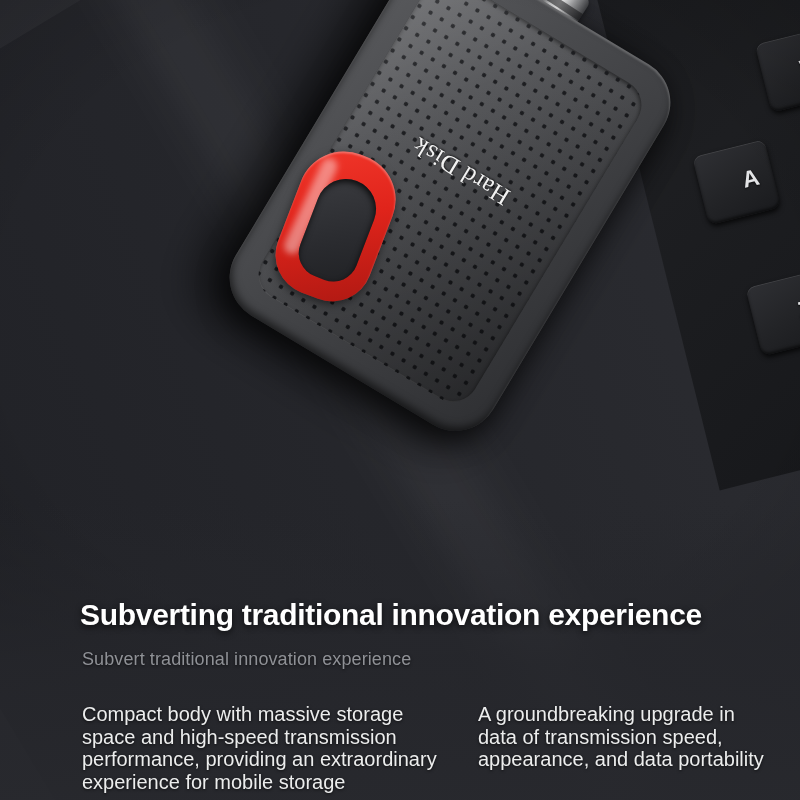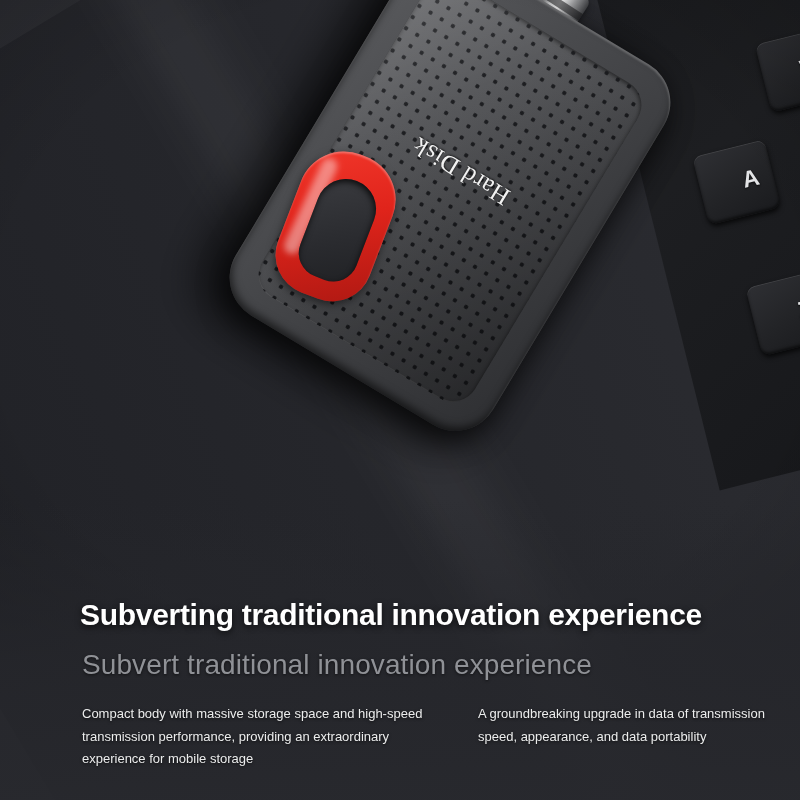--- a/index.html
+++ b/index.html
@@ -150,27 +150,27 @@
   
   .copy{ position:absolute; left:0; top:580px; width:800px; }
   .headline{
     position:absolute; left:80px; top:18px;
     color:#ffffff; font-size:30px; font-weight:bold;
     letter-spacing:-.3px; white-space:nowrap;
     text-shadow:0 2px 6px rgba(0,0,0,.7);
   }
   .subhead{
     position:absolute; left:82px; top:69px;
-    color:#8f9196; font-size:28px; font-weight:400;
+    color:#8f9196; font-size:18px; font-weight:400;
     letter-spacing:.1px; white-space:nowrap;
     text-shadow:0 1px 3px rgba(0,0,0,.6);
   }
   .cols{ position:absolute; left:0; top:123px; width:800px; }
   .col{
-    position:absolute; color:#eceded; font-size:13px; line-height:22.5px;
+    position:absolute; color:#eceded; font-size:20px; line-height:22.5px;
     text-shadow:0 1px 3px rgba(0,0,0,.65);
   }
   .col.left{ left:82px; width:360px; }
   .col.right{ left:478px; width:300px; }
 </style>
 </head>
 <body>
 
 <div id="stage">
 

